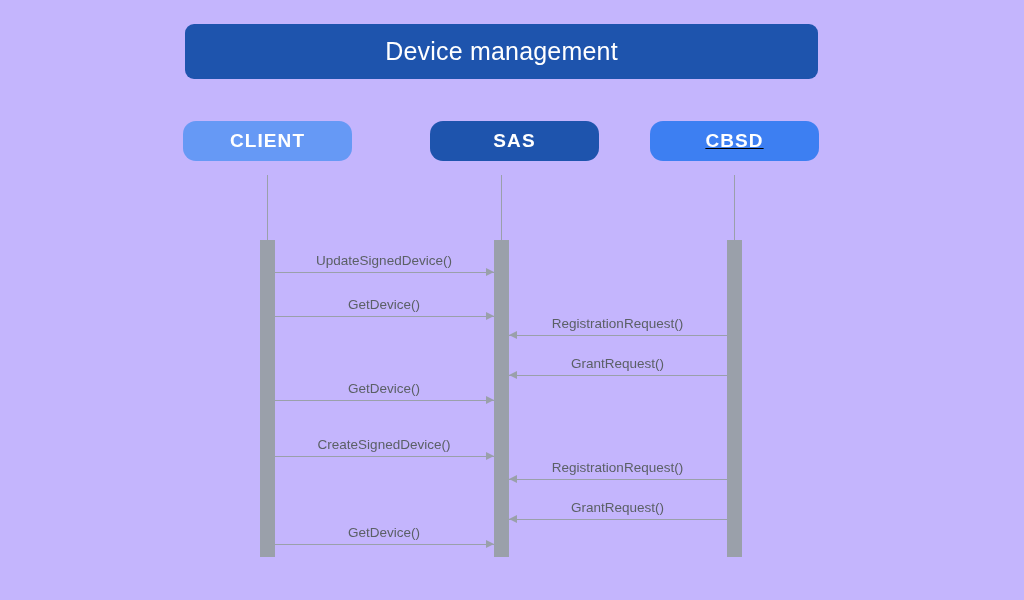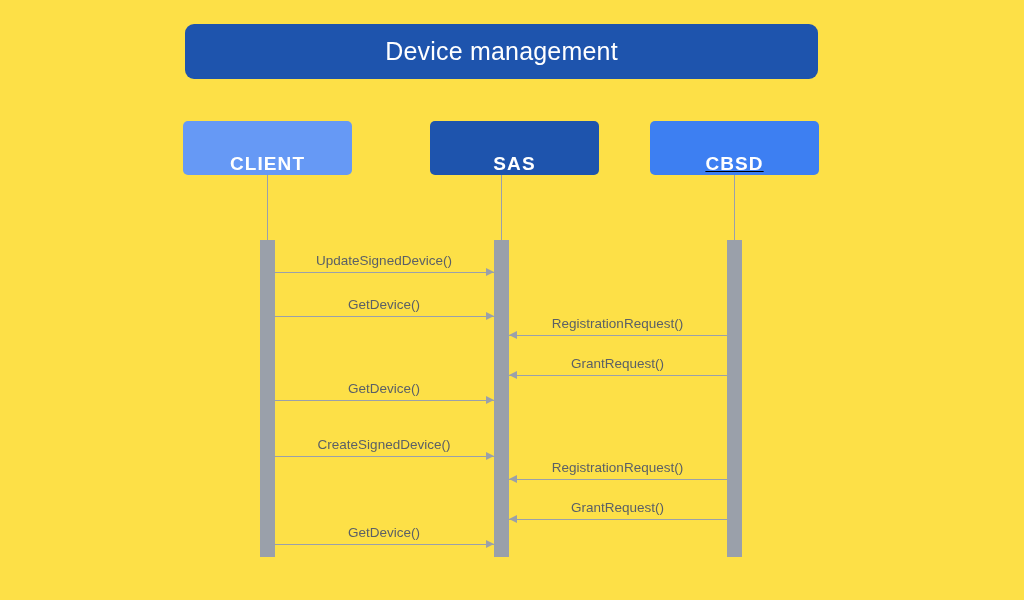--- a/index.html
+++ b/index.html
@@ -10,21 +10,21 @@
     width: 1024px;
     height: 600px;
     background: #ffffff;
     font-family: "Liberation Sans", sans-serif;
     overflow: hidden;
   }
   #canvas {
     position: relative;
     width: 1024px;
     height: 600px;
-    background: #fde047;
+    background: #c4b5fd;
   }
 
   
   .title-banner {
     position: absolute;
     left: 185px;
     top: 24px;
     width: 633px;
     height: 55px;
     border-radius: 9px;
@@ -39,24 +39,24 @@
     font-weight: 400;
     letter-spacing: 0.2px;
     white-space: nowrap;
   }
 
   
   .participant {
     position: absolute;
     top: 121px;
     width: 169px;
-    height: 54px;
-    border-radius: 5px;
+    height: 40px;
+    border-radius: 13px;
     display: flex;
-    align-items: flex-end;
+    align-items: center;
     justify-content: center;
     box-sizing: border-box;
   }
   .participant-label {
     color: #ffffff;
     font-size: 19px;
     font-weight: bold;
     letter-spacing: 1.1px;
     white-space: nowrap;
   }

